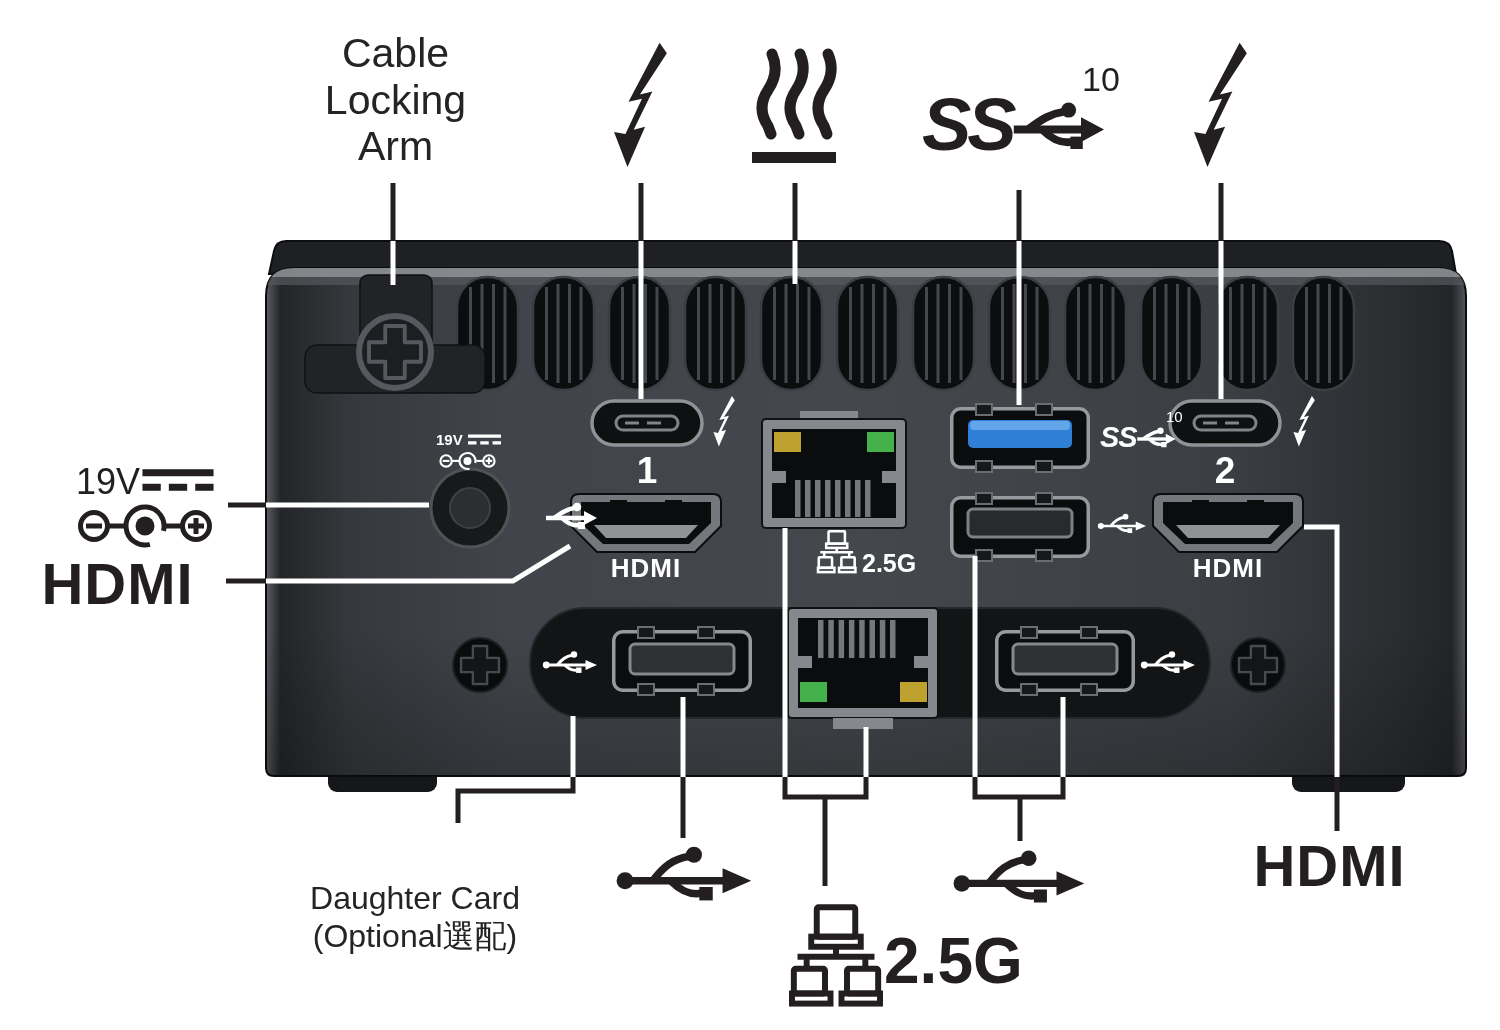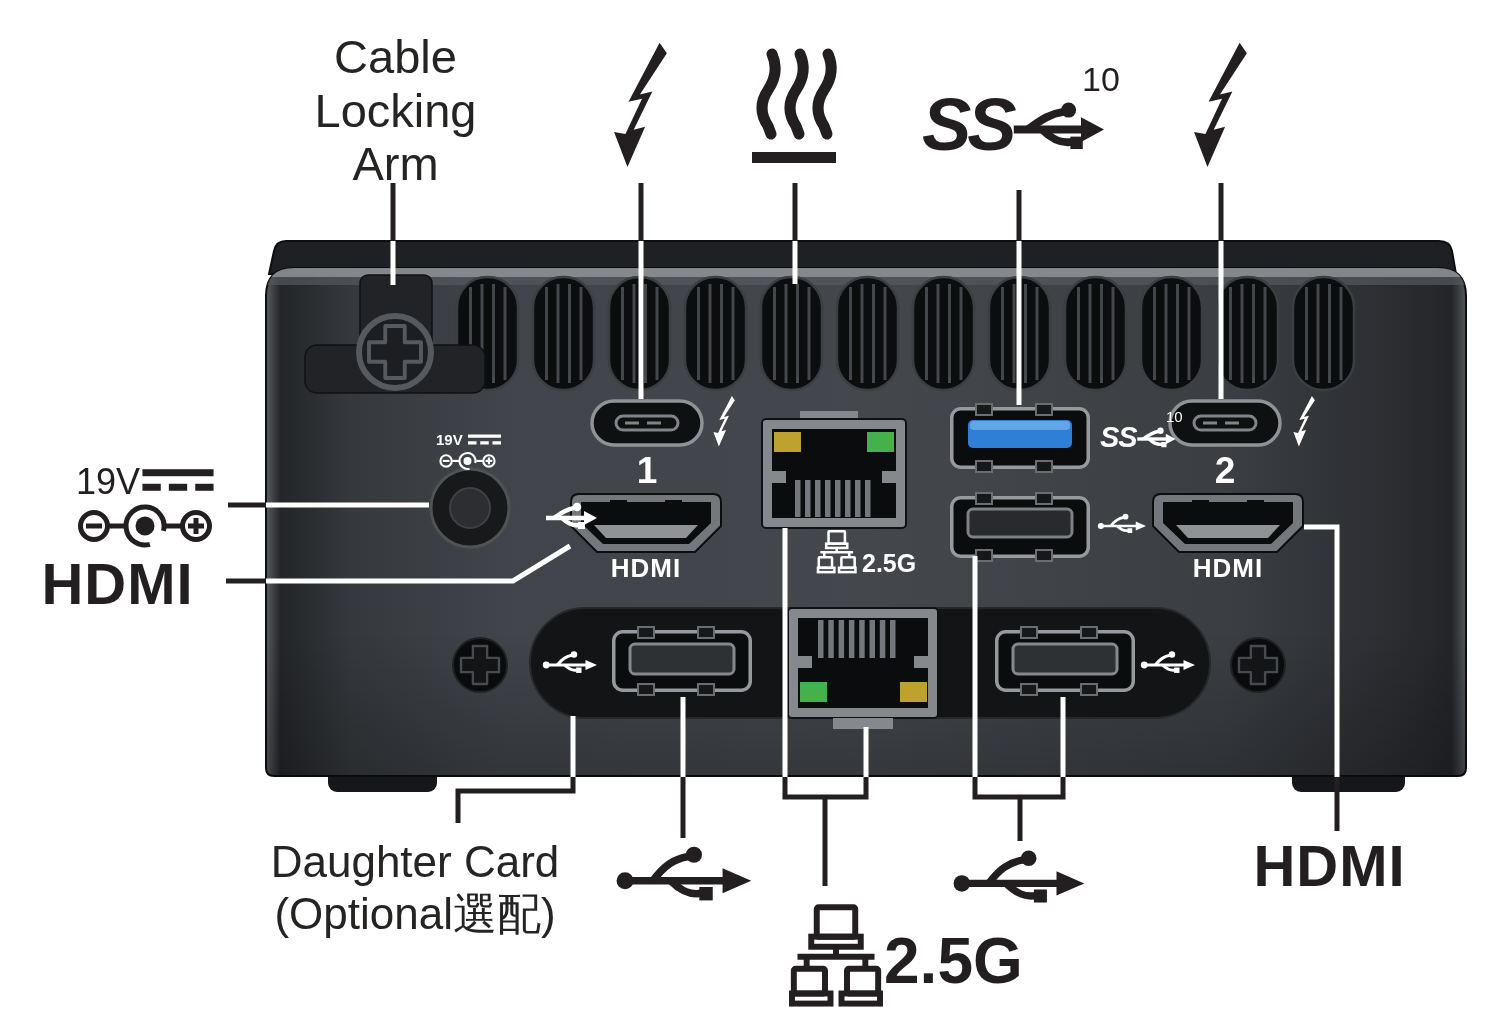--- a/index.html
+++ b/index.html
@@ -293,21 +293,21 @@
       <path d="M785 528 V777"></path>
         <path d="M866 727 V777"></path>
       <path d="M975 556 V777"></path>
         <path d="M1063 697 V777"></path>
       <path d="M683 697 V777"></path>
         <path d="M573 716 V777"></path>
       <path d="M1304 527 H1337 V777"></path>
     </g>
   </svg>
 
-  <div class="abs ann-text" style="left:268px;top:30px;width:255px;font-size:47px">Cable
+  <div class="abs ann-text" style="left:268px;top:30px;width:255px;font-size:41px">Cable
 Locking
 Arm</div>
 
   <svg class="abs" style="left:613px;top:42px" width="58" height="128" viewBox="0 0 56 122">
       <use href="#bolt" fill="#231f20"></use>
     </svg>
 
   <svg class="abs" style="left:748px;top:52px" width="92" height="114" viewBox="0 0 92 114" color="#231f20">
       <use href="#heat"></use>
     </svg>
@@ -329,21 +329,21 @@
     <svg class="abs" style="left:142px;top:466px" width="72" height="28" viewBox="0 0 66 26" color="#231f20">
         <use href="#dcsym"></use>
       </svg>
     <svg class="abs" style="left:70px;top:500px" width="152" height="52" viewBox="0 0 152 52" color="#231f20">
         <use href="#polarity"></use>
       </svg>
   </div>
 
   <div class="abs logo" style="left:10px;top:550px;width:215px;font-size:58px">HDMI</div>
 
-  <div class="abs ann-text" style="left:245px;top:836px;width:340px;font-size:44px;line-height:1.18">Daughter Card
+  <div class="abs ann-text" style="left:245px;top:880px;width:340px;font-size:32px;line-height:1.18">Daughter Card
 (Optional選配)</div>
 
   <svg class="abs" style="left:610px;top:836px" width="150" height="68" viewBox="0 0 152 76" color="#231f20">
       <use href="#trident"></use>
     </svg>
 
   <svg class="abs" style="left:792px;top:900px" width="88" height="110" viewBox="0 0 96 110" color="#231f20">
       <use href="#net"></use>
     </svg>
   <div class="abs" style="left:884px;top:924px;font-size:64px;font-weight:700">2.5G</div>

